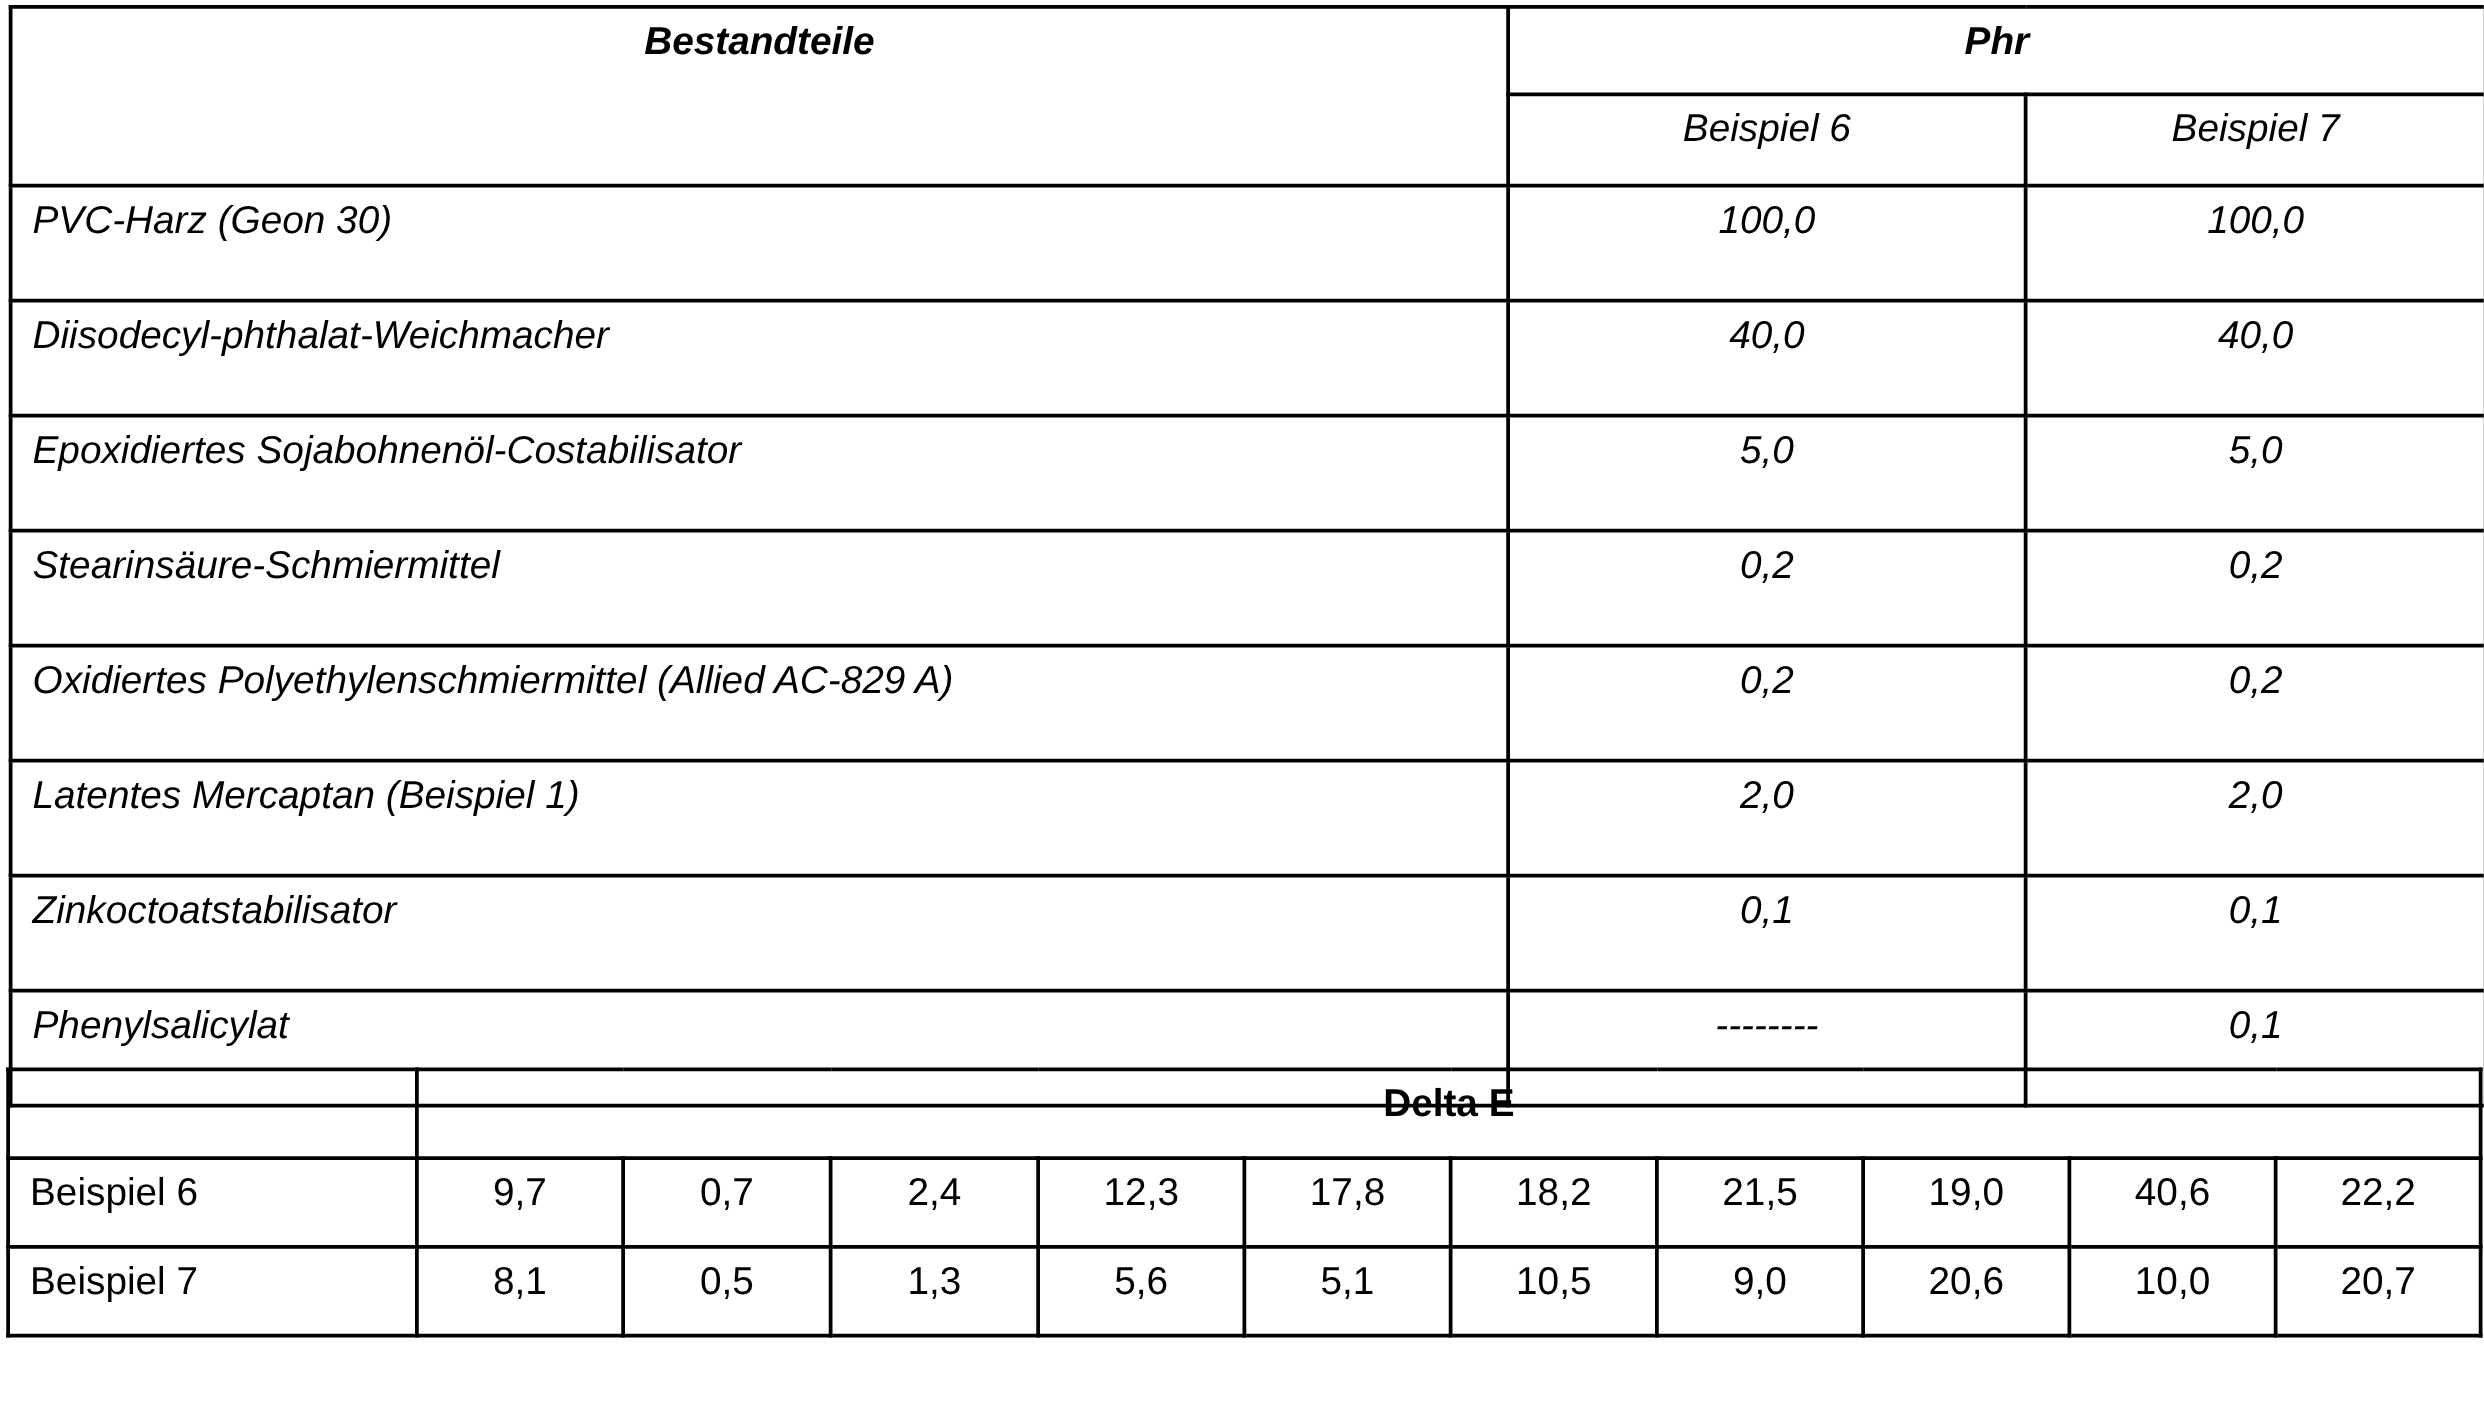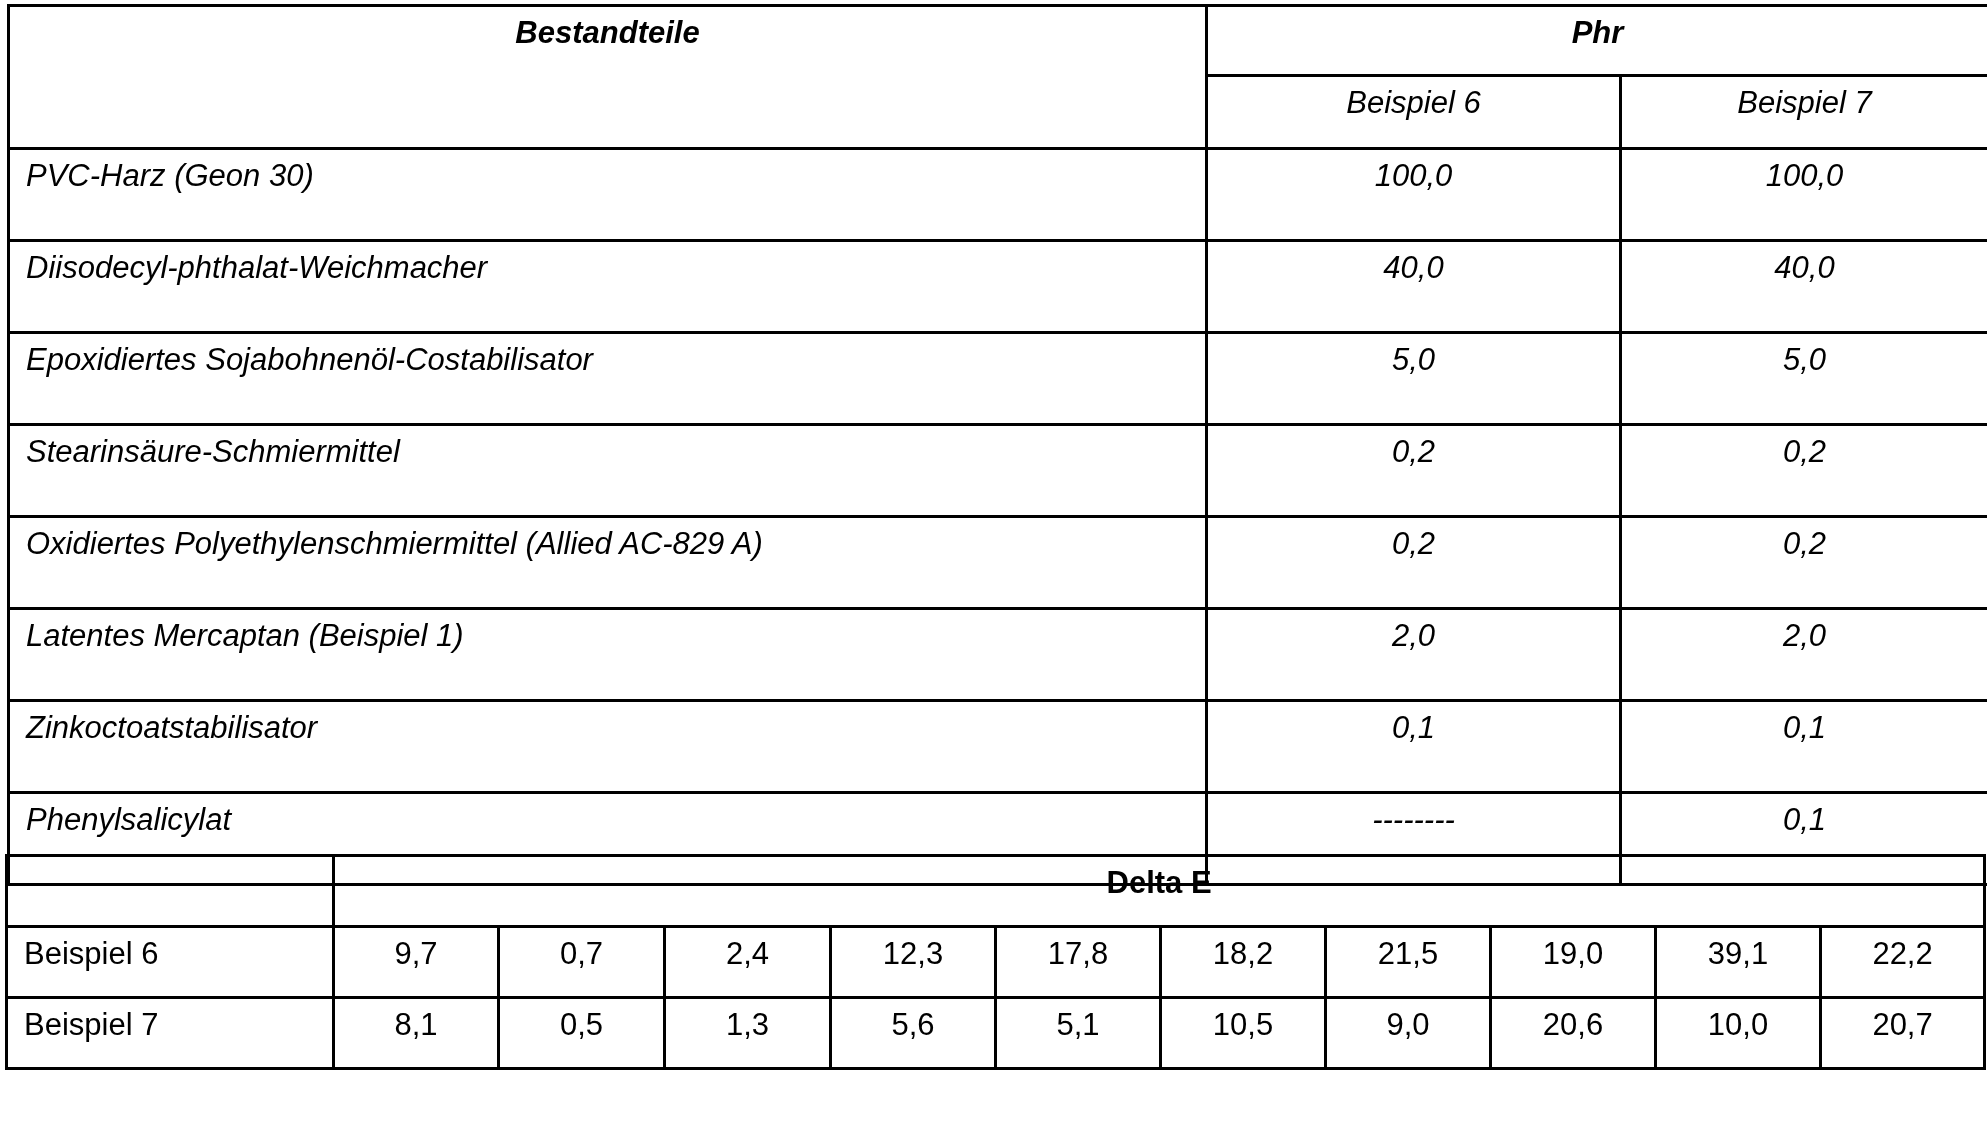--- a/index.html
+++ b/index.html
@@ -100,21 +100,21 @@
   <tr class="r">
     <td class="lbl">Beispiel 6</td>
     <td class="num">9,7</td>
     <td class="num">0,7</td>
     <td class="num">2,4</td>
     <td class="num">12,3</td>
     <td class="num">17,8</td>
     <td class="num">18,2</td>
     <td class="num">21,5</td>
     <td class="num">19,0</td>
-    <td class="num">39,1</td>
+    <td class="num">40,6</td>
     <td class="num">22,2</td>
   </tr>
   <tr class="r">
     <td class="lbl">Beispiel 7</td>
     <td class="num">8,1</td>
     <td class="num">0,5</td>
     <td class="num">1,3</td>
     <td class="num">5,6</td>
     <td class="num">5,1</td>
     <td class="num">10,5</td>

